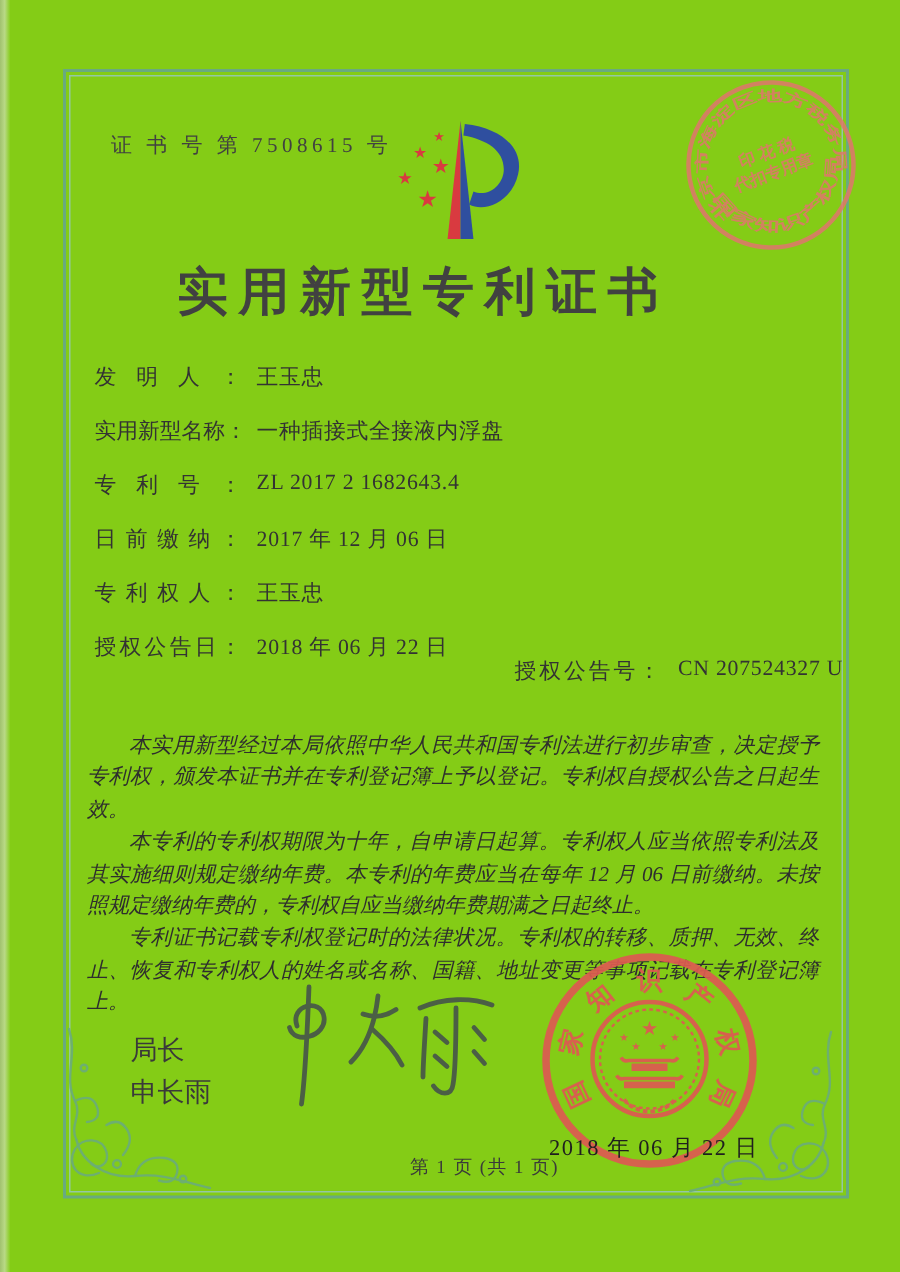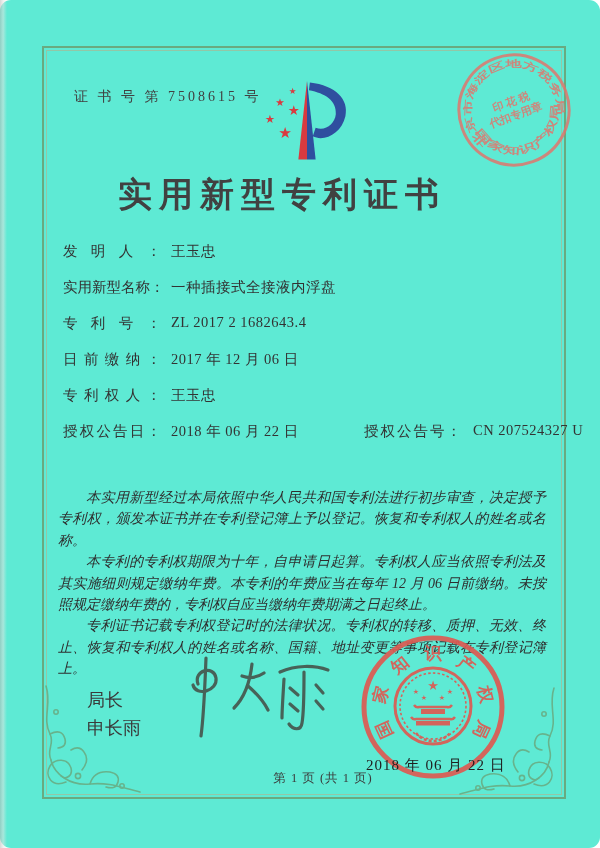--- a/index.html
+++ b/index.html
@@ -5,41 +5,41 @@
   :root{
     --green:#69aa80; --green-light:#93c7a6; --sealred:#dd5a52;
     --taxred:#e0766d; --logored:#d93a40; --logoblue:#2f4f9f; --ink:#3c3c3c;
   }
   *{margin:0;padding:0;box-sizing:border-box;}
   html,body{width:600px;height:848px;}
   body{
     font-family:"Liberation Serif","DejaVu Serif",serif;
     background:#ffffff;color:var(--ink);position:relative;overflow:hidden;
   }
-  .page{position:absolute;inset:0;background:#5eead4;border-radius:11px;}
+  .page{position:absolute;inset:0;background:#84cc16;}
   .scan-edge{position:absolute;left:0;top:0;bottom:0;width:7px;
     background:linear-gradient(90deg,#b9b9b6 0,#e4e4e1 45%,rgba(255,255,255,0) 100%);opacity:.55;}
   
   .frame{position:absolute;left:42px;top:46px;width:524px;height:753px;
     border:2px solid var(--green);}
   .frame-inner{position:absolute;inset:2px;border:1px solid var(--green-light);}
   .flourish{position:absolute;width:112px;height:114px;pointer-events:none;}
   .flourish.bl{left:36px;top:684px;}
   .flourish.br{left:452px;top:686px;transform:scaleX(-1);}
   .cert-no{position:absolute;left:74px;top:88px;font-size:14px;letter-spacing:3px;color:#414141;}
   .logo{position:absolute;left:259px;top:72px;}
   .title{position:absolute;left:0;top:172px;width:557px;text-align:center;
     font-size:34px;font-weight:bold;letter-spacing:7px;padding-left:7px;color:#414141;}
   
   .fields{position:absolute;left:63px;top:242px;width:486px;font-size:14.5px;color:#333;}
   .field-row{height:36px;position:relative;white-space:nowrap;}
   .flabel{display:inline-block;width:98px;text-align:justify;text-align-last:justify;
     vertical-align:top;}
   .fvalue{margin-left:10px;letter-spacing:.5px;}
-  .grant-right{position:absolute;left:280px;top:0;white-space:nowrap;margin-left:21px;}
+  .grant-right{position:absolute;left:280px;top:16px;white-space:nowrap;}
   .grant-right .flabel{width:auto;text-align-last:auto;letter-spacing:2px;}
   
   .paras{position:absolute;left:58px;top:487px;width:488px;font-size:14px;
     line-height:21.4px;color:#2e2e2e;text-align:justify;font-style:italic;}
   .paras p{text-indent:2em;}
   
   .signer{position:absolute;left:87px;top:686px;font-size:18px;color:#3a3a3a;line-height:28px;}
   .signature{position:absolute;left:168px;top:652px;}
   
   .seal{position:absolute;left:358px;top:632px;opacity:.92;}
@@ -119,21 +119,21 @@
     </div>
     <div class="field-row">
       <span class="flabel">授权公告日：</span><span class="fvalue">2018 年 06 月 22 日</span>
       <span class="grant-right">
         <span class="flabel">授权公告号：</span><span class="fvalue">CN 207524327 U</span>
       </span>
     </div>
   </div>
 
   <div class="paras">
-    <p>本实用新型经过本局依照中华人民共和国专利法进行初步审查，决定授予专利权，颁发本证书并在专利登记簿上予以登记。恢复和专利权人的姓名或名称。</p>
+    <p>本实用新型经过本局依照中华人民共和国专利法进行初步审查，决定授予专利权，颁发本证书并在专利登记簿上予以登记。专利权自授权公告之日起生效。</p>
     <p>本专利的专利权期限为十年，自申请日起算。专利权人应当依照专利法及其实施细则规定缴纳年费。本专利的年费应当在每年 12 月 06 日前缴纳。未按照规定缴纳年费的，专利权自应当缴纳年费期满之日起终止。</p>
     <p>专利证书记载专利权登记时的法律状况。专利权的转移、质押、无效、终止、恢复和专利权人的姓名或名称、国籍、地址变更等事项记载在专利登记簿上。</p>
   </div>
 
   <div class="signer">
     <div>局长</div>
     <div>申长雨</div>
   </div>
 
   <svg class="signature" width="175" height="92" viewBox="0 0 175 92">

